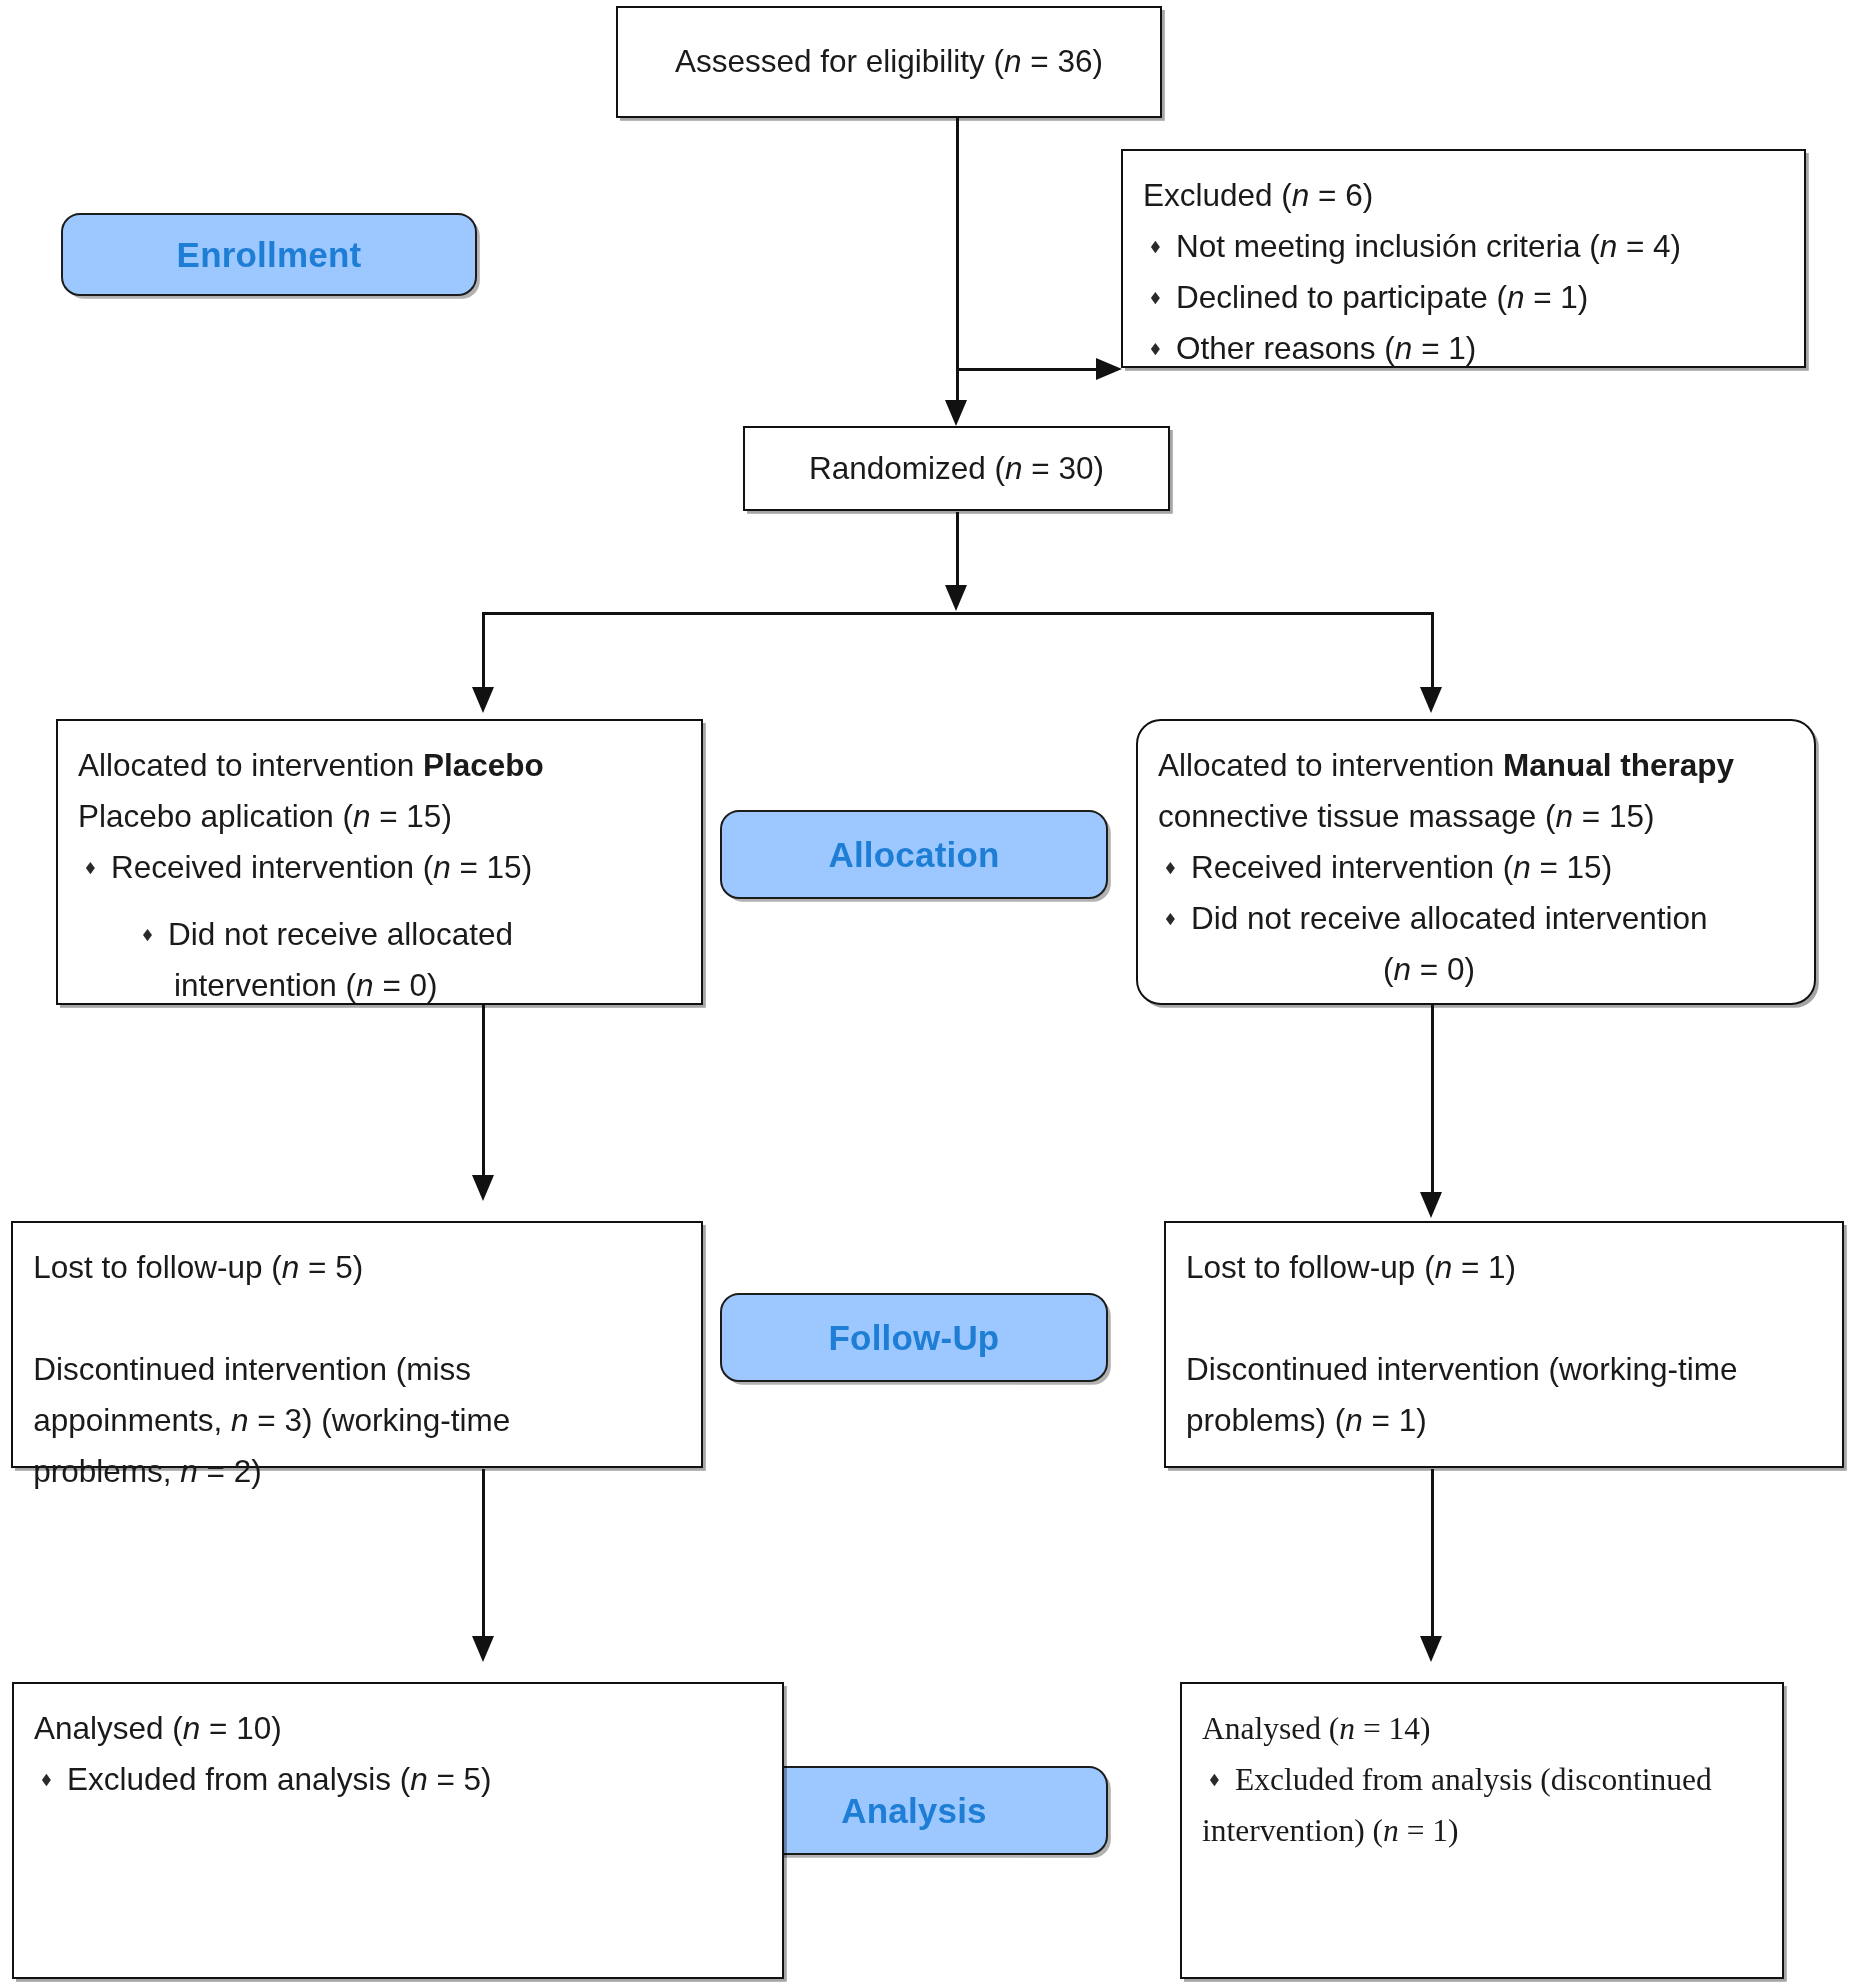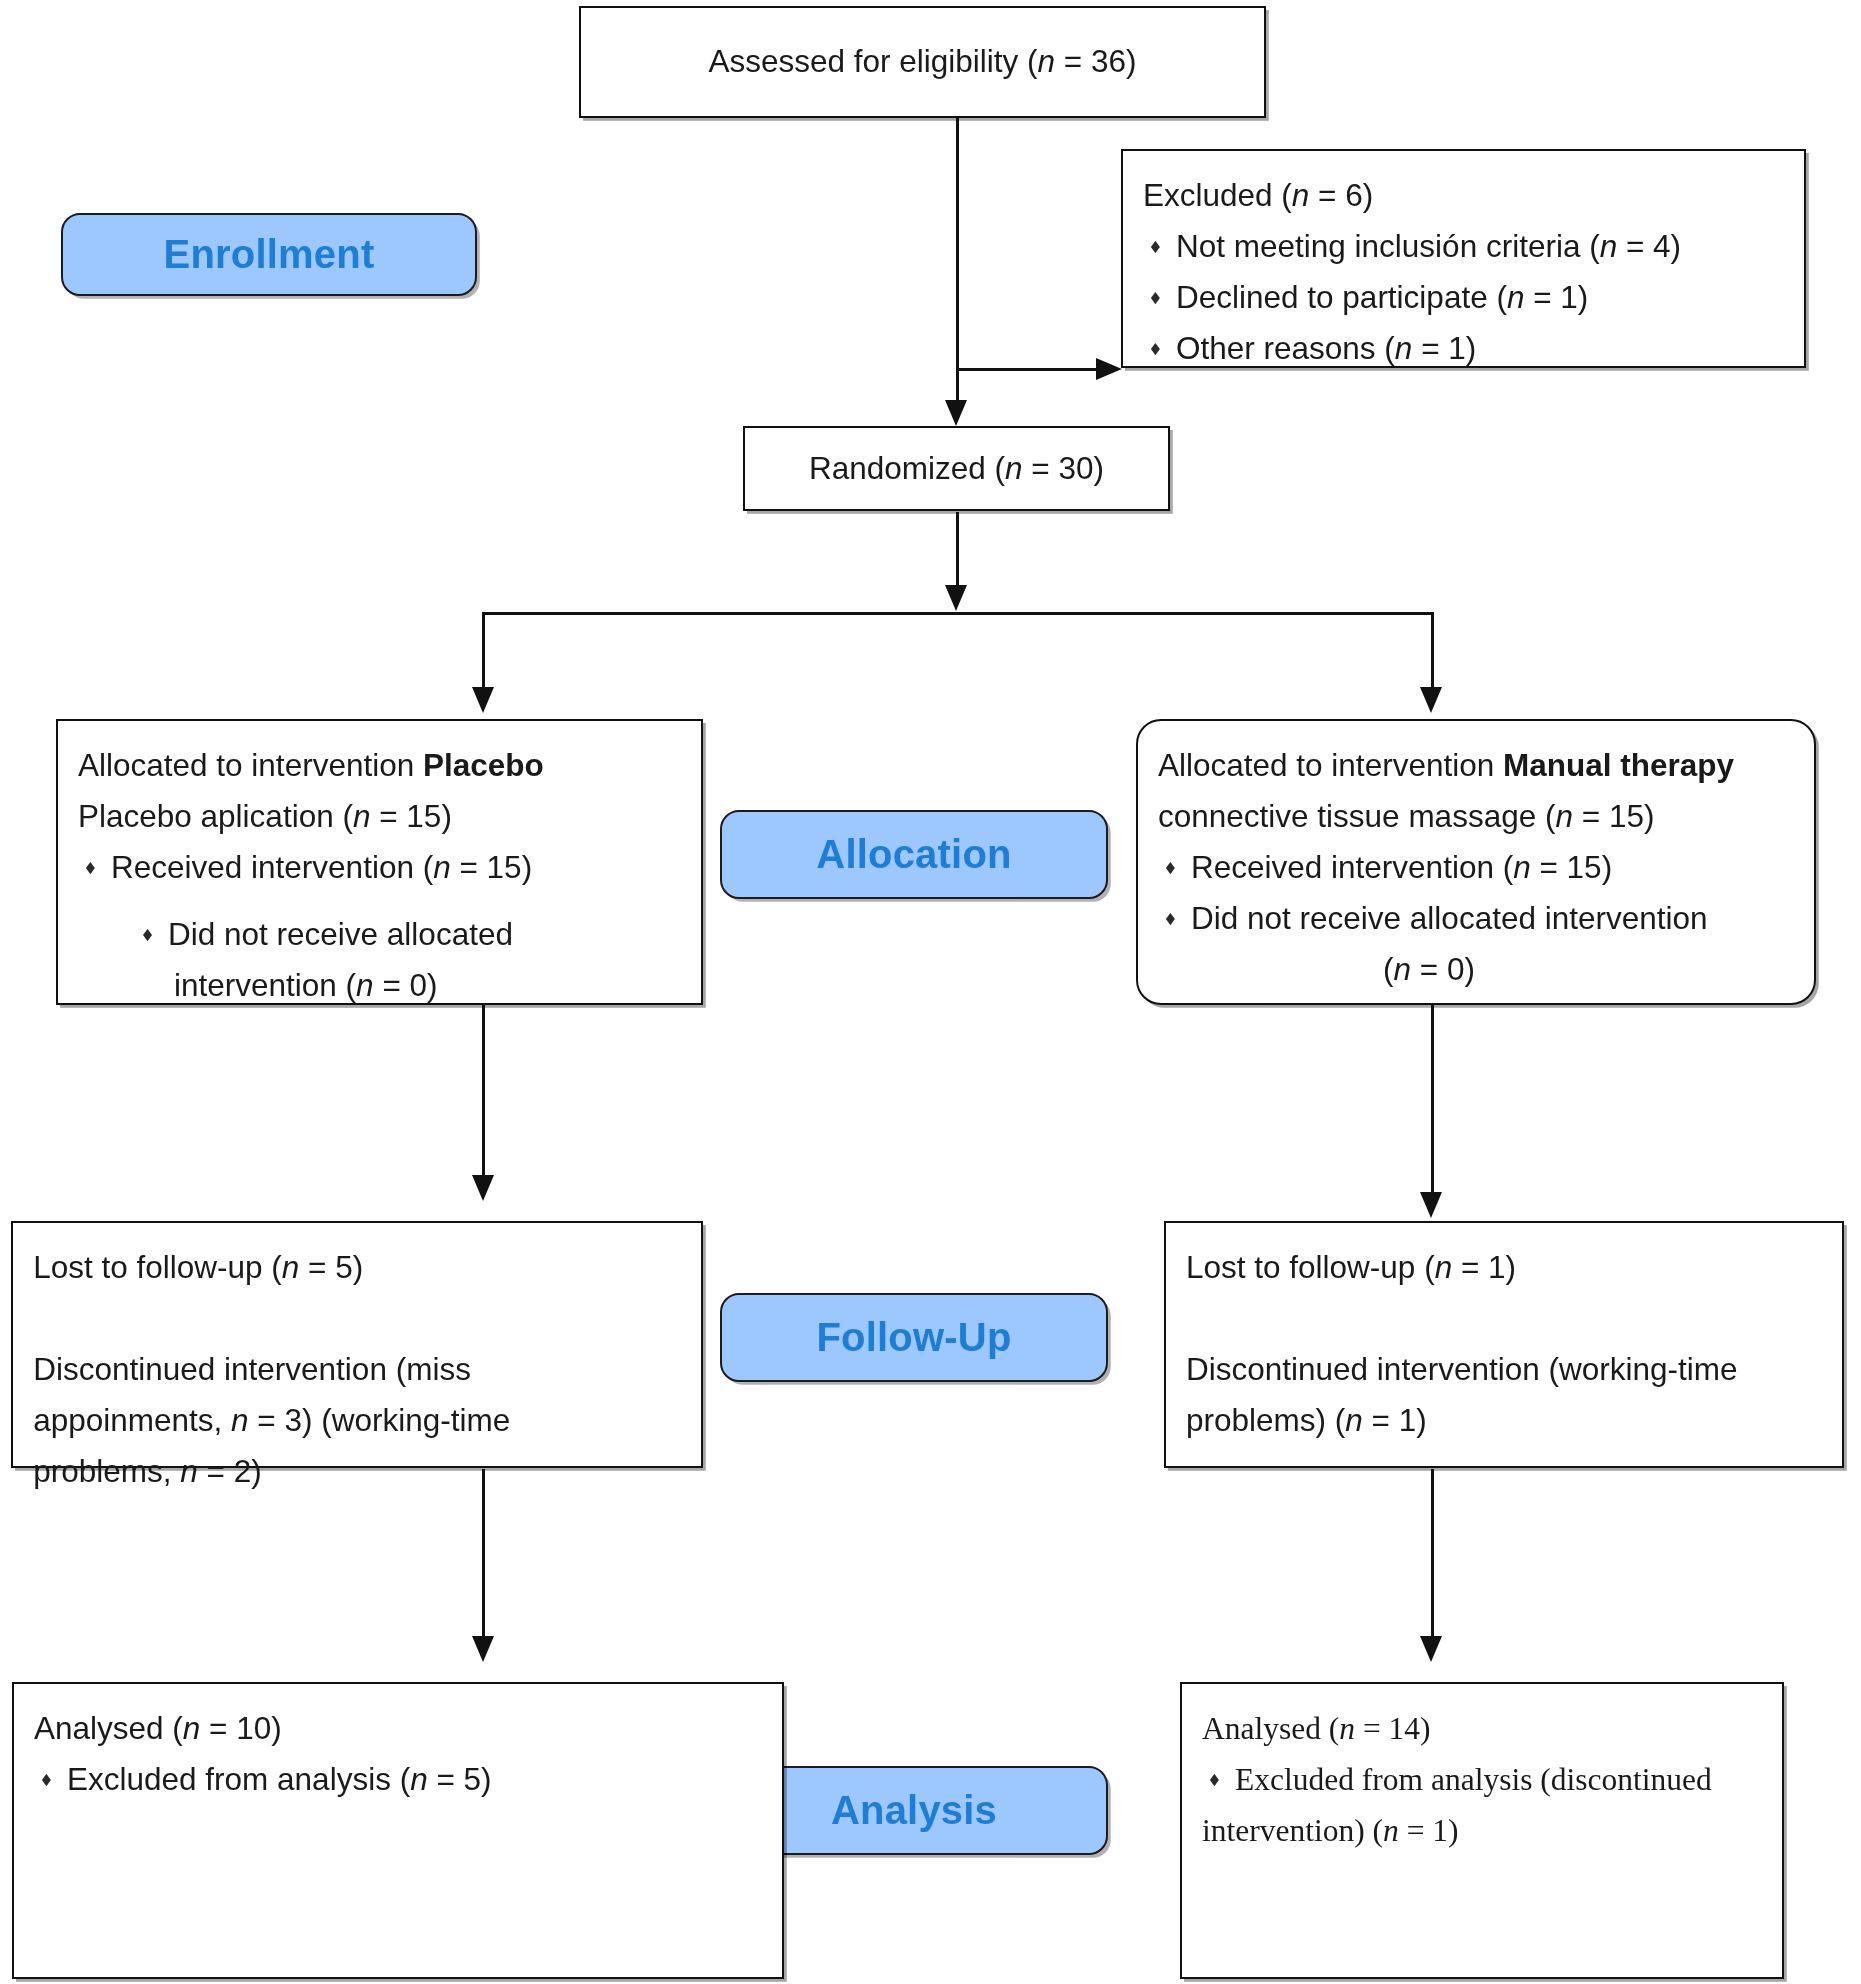--- a/index.html
+++ b/index.html
@@ -67,21 +67,21 @@
     position: absolute;
     box-sizing: border-box;
     background: #9CC8FF;
     border: 2.2px solid #1c1c1c;
     border-radius: 19px;
     display: flex;
     align-items: center;
     justify-content: center;
     color: #1E7DD4;
     font-weight: bold;
-    font-size: 40px;
+    font-size: 35px;
     letter-spacing: 0.2px;
     box-shadow: 3.9px 3.9px 0 -1.1px rgba(0,0,0,0.30);
   }
 
   
   .vline {
     position: absolute;
     width: 2.8px;
     background: #111111;
   }
@@ -105,21 +105,21 @@
     border-top: 11.8px solid transparent;
     border-bottom: 11.8px solid transparent;
     border-left: 26px solid #111111;
   }
 </style>
 </head>
 <body>
 
 <div id="canvas">
 
-  <div class="box" style="left:579px; top:5.6px; width:687px; height:112px;">
+  <div class="box" style="left:616px; top:5.6px; width:546px; height:112px;">
     <div class="box-inner center">
       <span class="ln">
         <span>Assessed for eligibility (</span><em class="n">n</em><span> = 36)</span>
       </span>
     </div>
   </div>
 
   <div class="badge" style="left:61px; top:213px; width:416px; height:83px;">
     <span>Enrollment</span>
   </div>

